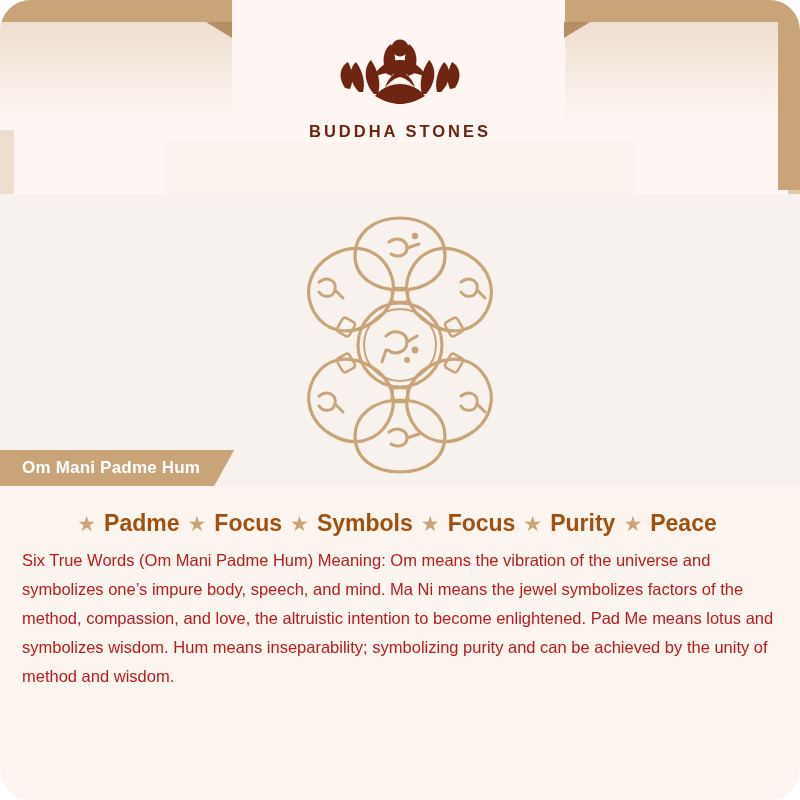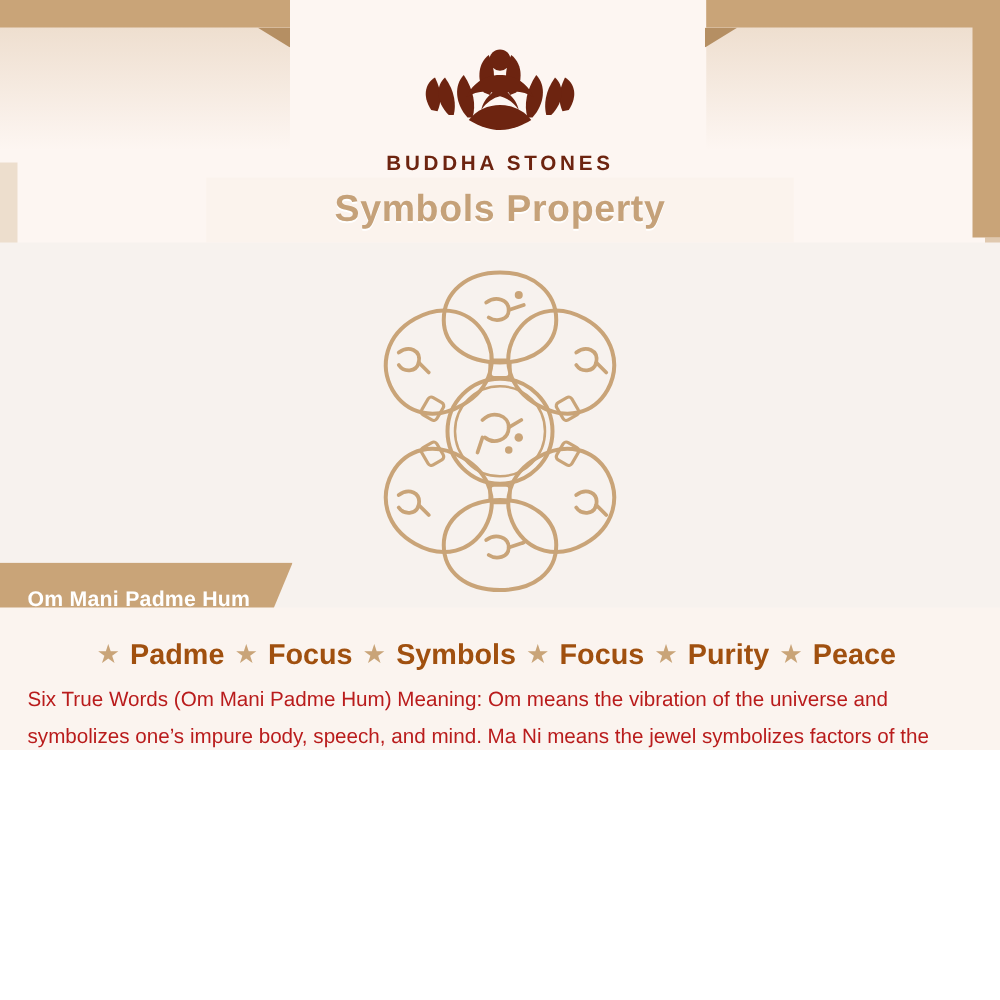--- a/index.html
+++ b/index.html
@@ -9,23 +9,24 @@
   body {
     width: 800px;
     height: 800px;
     font-family: "Liberation Sans", sans-serif;
     background: #ffffff;
     overflow: hidden;
   }
   .page {
     position: relative;
     width: 800px;
-    height: 600px;
+    height: 800px;
     background: #fdf6f2;
     overflow: hidden;
+    border-radius: 31px;
   }
 
   
   .ribbon-top-left {
     position: absolute;
     top: 0; left: 0;
     width: 232px; height: 22px;
     background: #c9a478;
   }
   .ribbon-top-left-fade {
@@ -149,21 +150,21 @@
     width: 290px;
     height: 290px;
   }
 
   
   .om-tab {
     position: absolute;
     top: 450px;
     left: 0;
     height: 36px;
-    padding: 12px 34px 0 22px;
+    padding: 0 34px 0 22px;
     display: flex;
     align-items: center;
     background: #c9a478;
     clip-path: polygon(0 0, 100% 0, calc(100% - 20px) 100%, 0 100%);
   }
   .om-tab-text {
     font-size: 17px;
     font-weight: bold;
     color: #ffffff;
     letter-spacing: 0.2px;
@@ -241,23 +242,20 @@
 
         <path d="M85 34 C72 34 62 42 58 52 C64 48 72 46 79 48 C74 52 71 57 70 62 C74 56 80 52 85 51 C90 52 96 56 100 62 C99 57 96 52 91 48 C98 46 106 48 112 52 C108 42 98 34 85 34 Z"></path>
 
         <path d="M60 70 C66 62 76 58 85 58 C94 58 104 62 110 70 C100 76 92 78 85 78 C78 78 70 76 60 70 Z"></path>
       </g>
     </svg>
     <div class="brand-name">BUDDHA STONES</div>
   </div>
 
   <div class="title-banner"></div>
-  <div class="title-banner-inner">
-    <div class="title-text">Symbols Property</div>
-  </div>
 
   <div class="mandala-bg"></div>
   <svg class="mandala" viewBox="0 0 290 290">
     <g fill="none" stroke="#c9a478" stroke-width="3.2">
 
       <g>
         <path d="M145 18 C172 18 190 34 190 56 C190 76 172 90 145 90 C118 90 100 76 100 56 C100 34 118 18 145 18 Z"></path>
         <path d="M213 55 C236 68 242 92 231 112 C220 131 198 137 175 124 C152 111 146 88 157 68 C168 49 190 42 213 55 Z"></path>
         <path d="M231 178 C242 198 236 222 213 235 C190 248 168 241 157 222 C146 202 152 179 175 166 C198 153 220 159 231 178 Z"></path>
         <path d="M145 200 C172 200 190 216 190 236 C190 258 172 272 145 272 C118 272 100 258 100 236 C100 216 118 200 145 200 Z"></path>

